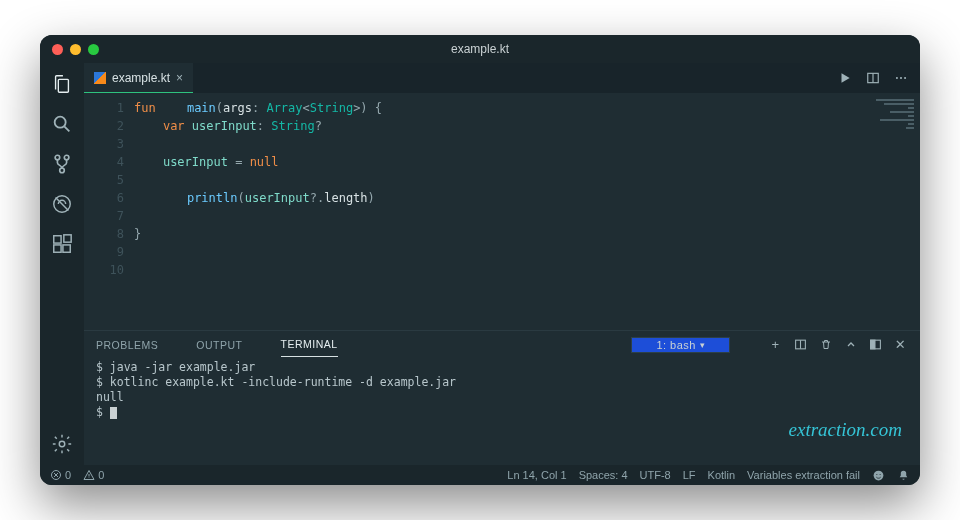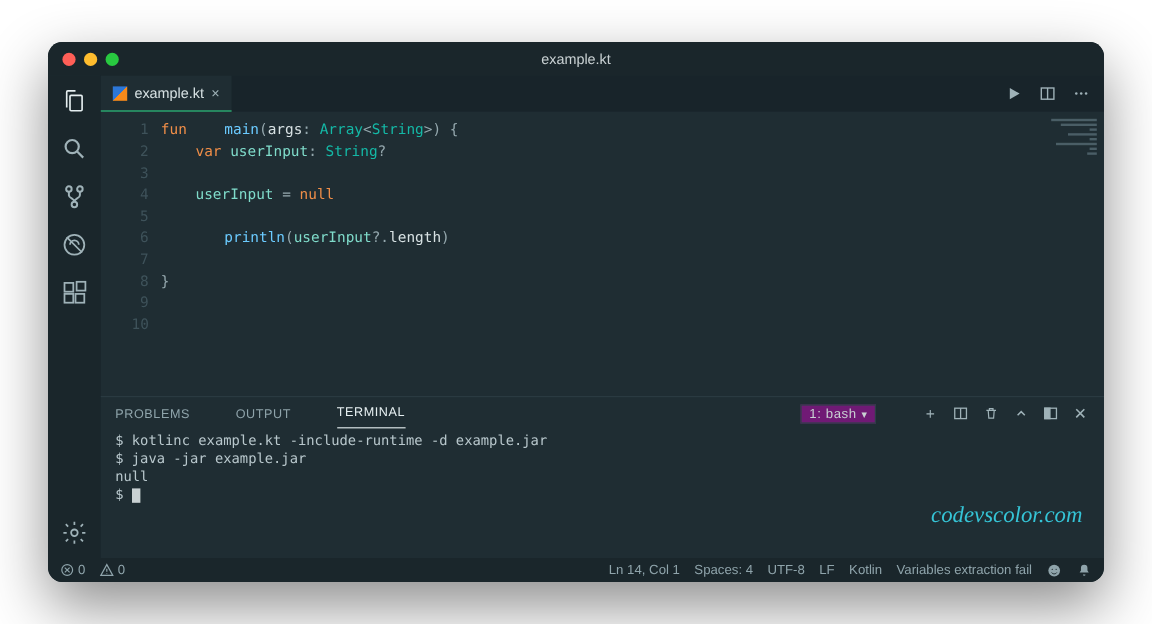--- a/index.html
+++ b/index.html
@@ -166,22 +166,22 @@
     font-size: 10.5px;
     letter-spacing: 0.5px;
     color: #8fa4ab;
     border-top: 1px solid #2a3a41;
   }
   .panel-tab { cursor: pointer; padding: 6px 0;}
   .panel-tab.active { color: #e5eef0; border-bottom: 1px solid #d7e1e3; }
   .panel-tabs-spacer { flex: 1; }
   .term-select {
     display:flex; align-items:center; gap:4px;
-    background:#701a75; border:1px solid #2d4047;
-    padding: 1px 6px; font-size:11px; color:#c9d1d3;
+    background:#1d4ed8; border:1px solid #2d4047;
+    padding: 1px 24px; font-size:11px; color:#c9d1d3;
     cursor:pointer;
     text-align:center;
   }
   .panel-icons { display:flex; gap:10px; color:#9fb2b8; align-items:center;}
   .panel-icons .picon { width:15px;height:15px;display:flex;align-items:center;justify-content:center;cursor:pointer; font-size:13px;}
   .terminal {
     flex: 1;
     padding: 2px 12px;
     font-family: "Menlo","Consolas",monospace;
     font-size: 11.5px;
@@ -359,24 +359,24 @@
             </div>
             <div class="picon">
               <svg width="13" height="13" viewBox="0 0 24 24" fill="none" stroke="currentColor" stroke-width="2">
                   <rect x="3" y="4" width="18" height="16"></rect>
                   <rect x="3" y="4" width="8" height="16" fill="currentColor"></rect>
                 </svg>
             </div>
             <div class="picon">✕</div>
           </div>
         </div>
-        <div class="terminal" id="terminal"><div>$ kotlinc example.kt -include-runtime -d example.jar</div><div>$ java -jar example.jar</div><div>null</div><div>$ <span class="cursor-block"></span></div></div>
-      </div>
-
-      <div class="watermark">codevscolor.com</div>
+        <div class="terminal" id="terminal"><div>$ java -jar example.jar</div><div>$ kotlinc example.kt -include-runtime -d example.jar</div><div>null</div><div>$ <span class="cursor-block"></span></div></div>
+      </div>
+
+      <div class="watermark">extraction.com</div>
     </div>
   </div>
 
   <div class="statusbar">
     <div class="sb-item">
       <svg width="12" height="12" viewBox="0 0 24 24" fill="none" stroke="currentColor" stroke-width="2">
           <circle cx="12" cy="12" r="9"></circle>
           <path d="m8 8 8 8m0-8-8 8"></path>
         </svg>
       <span>0</span>

